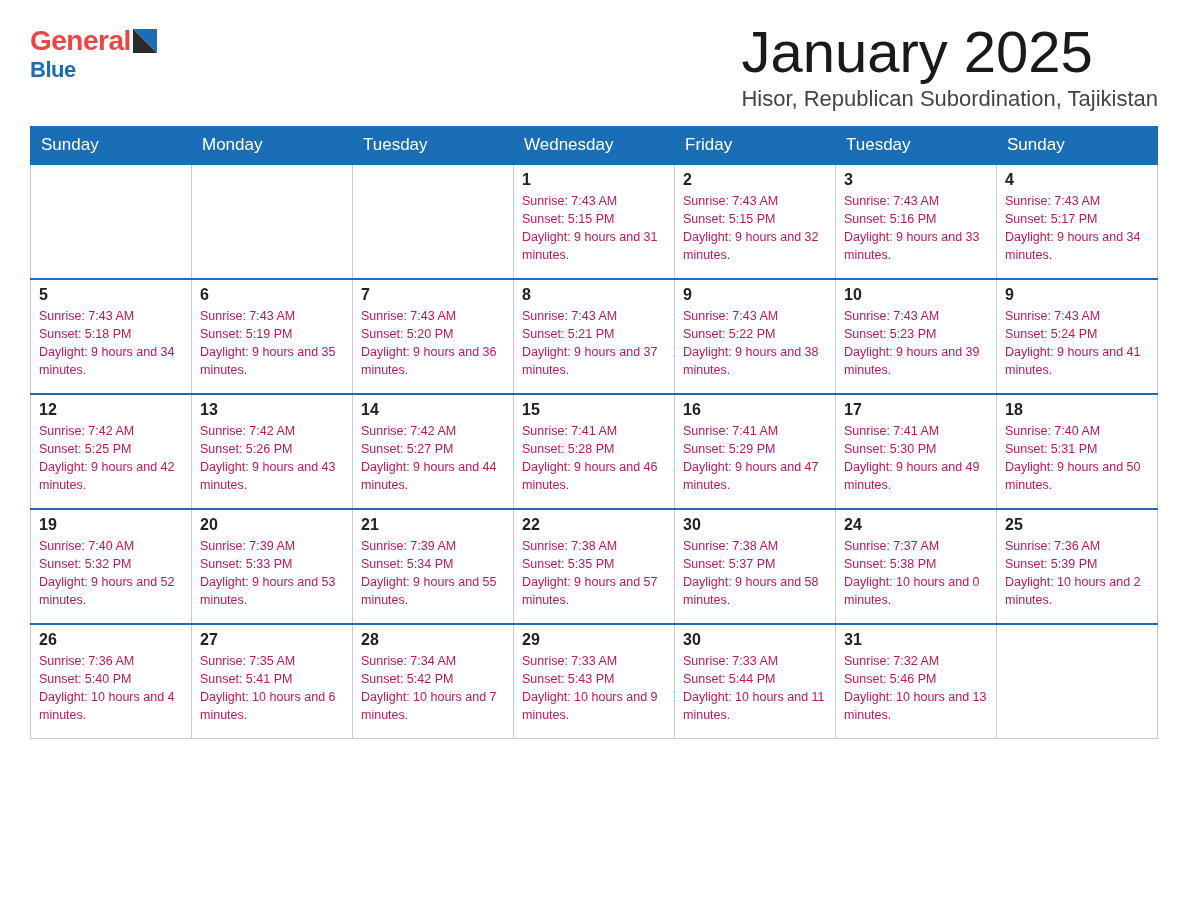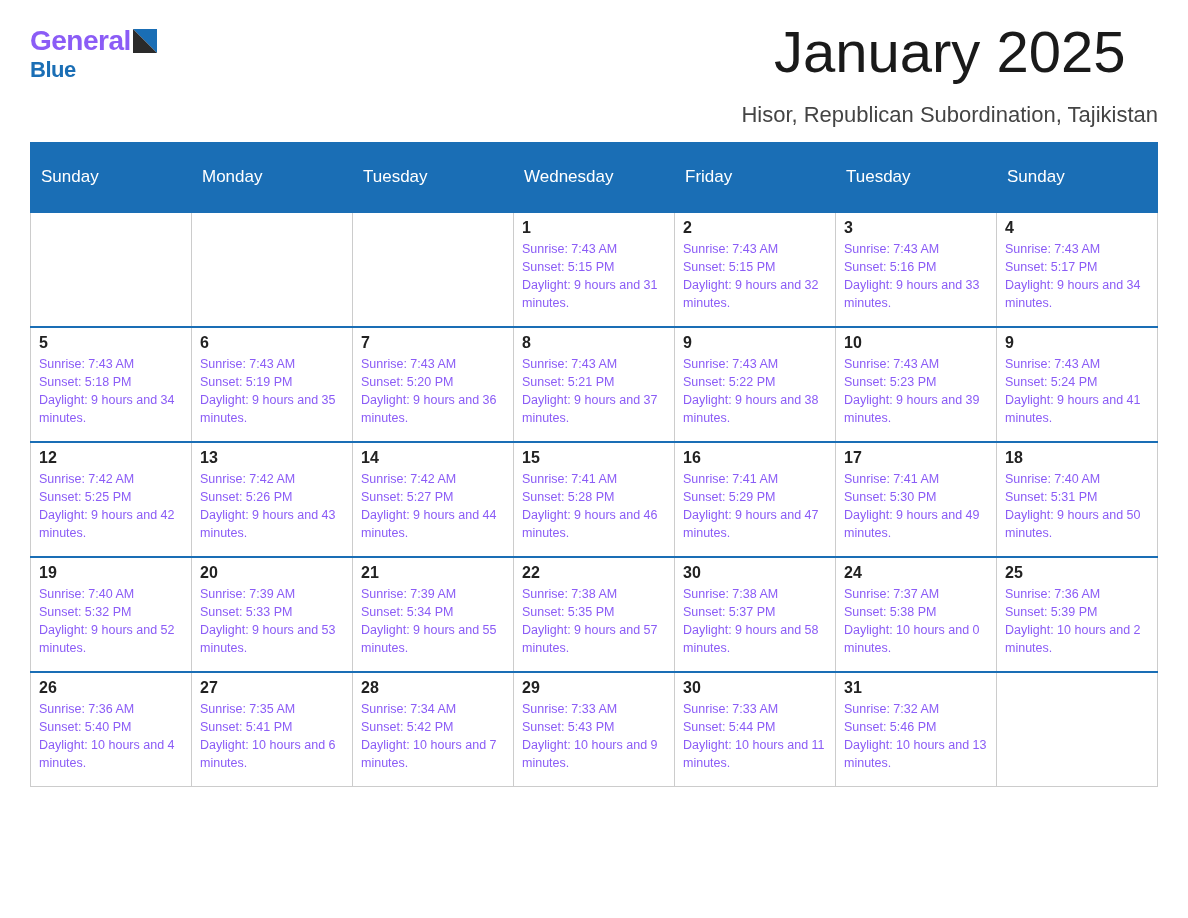--- a/index.html
+++ b/index.html
@@ -13,21 +13,21 @@
     .calendar-table {
       width: 100%;
       border-collapse: collapse;
       margin-top: 10px;
     }
     .calendar-table th {
       background-color: #1a6eb5;
       color: #fff;
       font-size: 17px;
       font-weight: normal;
-      padding: 24px 10px;
+      padding: 8px 10px;
       text-align: left;
       border: 1px solid #1a6eb5;
     }
     .calendar-table td {
       width: 14.28%;
       vertical-align: top;
       padding: 6px 8px;
       border: 1px solid #ccc;
       border-top: 2px solid #1a6eb5;
       font-size: 13px;
@@ -36,43 +36,43 @@
     }
     .day-number {
       font-size: 16px;
       font-weight: bold;
       color: #222;
       display: block;
       margin-bottom: 3px;
     }
     .day-info {
       font-size: 12.5px;
-      color: #8b5cf6;
+      color: #be185d;
       line-height: 1.45;
     }
   </style>
 </head>
 <body>
 
 <div style="display:flex;justify-content:space-between;align-items:flex-start;margin-bottom:14px;" data-name="header-row">
   <div data-name="logo-block" style="padding-top:5px;">
     <div style="display:flex;align-items:center;" data-name="logo-line1">
-      <span style="font-size:28px;font-weight:bold;color:#8b5cf6;letter-spacing:-0.5px;" data-name="logo-general-text">General</span>
+      <span style="font-size:28px;font-weight:bold;color:#ef4444;letter-spacing:-0.5px;" data-name="logo-general-text">General</span>
       <svg width="24" height="24" viewBox="0 0 24 24" style="margin-left:2px;" data-name="logo-arrow-icon">
         <polygon points="0,0 24,0 24,24" fill="#1a6eb5"></polygon>
         <polygon points="0,0 0,24 24,24" fill="#2a2a2a"></polygon>
       </svg>
     </div>
     <div data-name="logo-line2">
       <span style="font-size:22px;font-weight:bold;color:#1a6eb5;letter-spacing:-0.5px;" data-name="logo-blue-text">Blue</span>
     </div>
   </div>
-  <div style="text-align:center;" data-name="title-block">
+  <div style="text-align:left;" data-name="title-block">
     <div style="font-size:58px;font-weight:300;color:#1a1a1a;line-height:1.1;" data-name="calendar-title">January 2025</div>
-    <div style="font-size:22px;color:#444;margin-top:18px;" data-name="calendar-location">Hisor, Republican Subordination, Tajikistan</div>
+    <div style="font-size:22px;color:#444;margin-top:2px;" data-name="calendar-location">Hisor, Republican Subordination, Tajikistan</div>
   </div>
 </div>
 
 <table class="calendar-table" data-name="calendar-table">
   <thead>
     <tr data-name="calendar-header-row">
     <th data-name="col-header-sunday">Sunday</th>
         <th data-name="col-header-monday">Monday</th>
         <th data-name="col-header-tuesday">Tuesday</th>
         <th data-name="col-header-wednesday">Wednesday</th>

